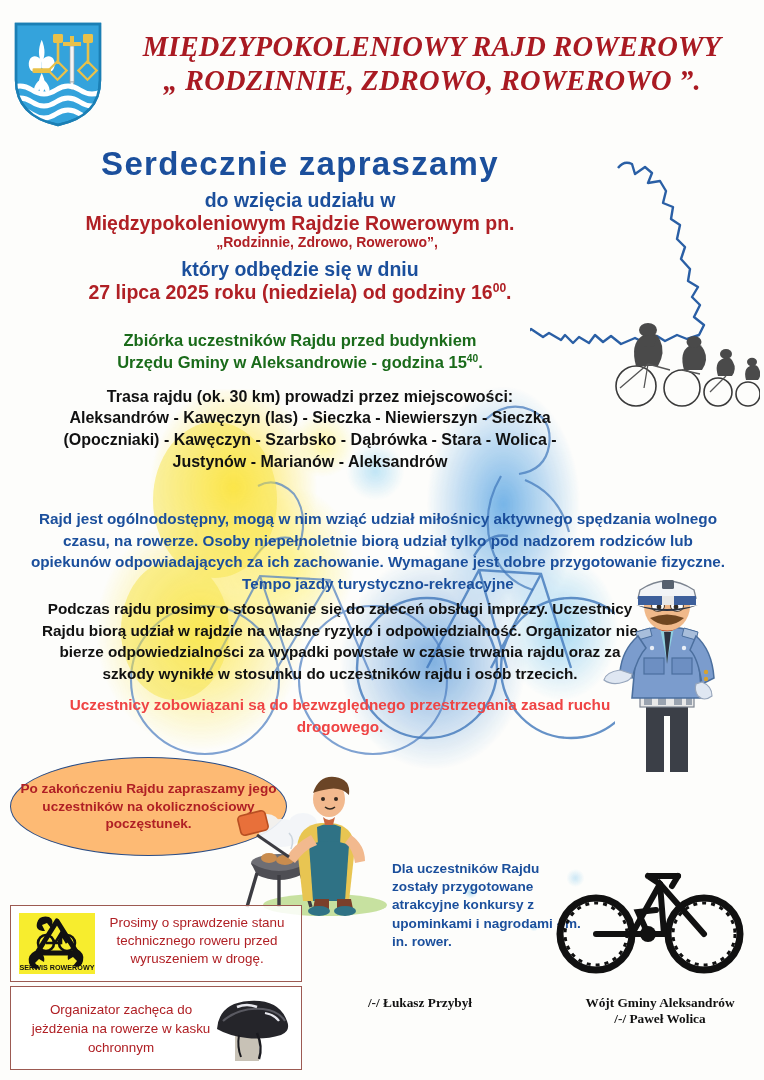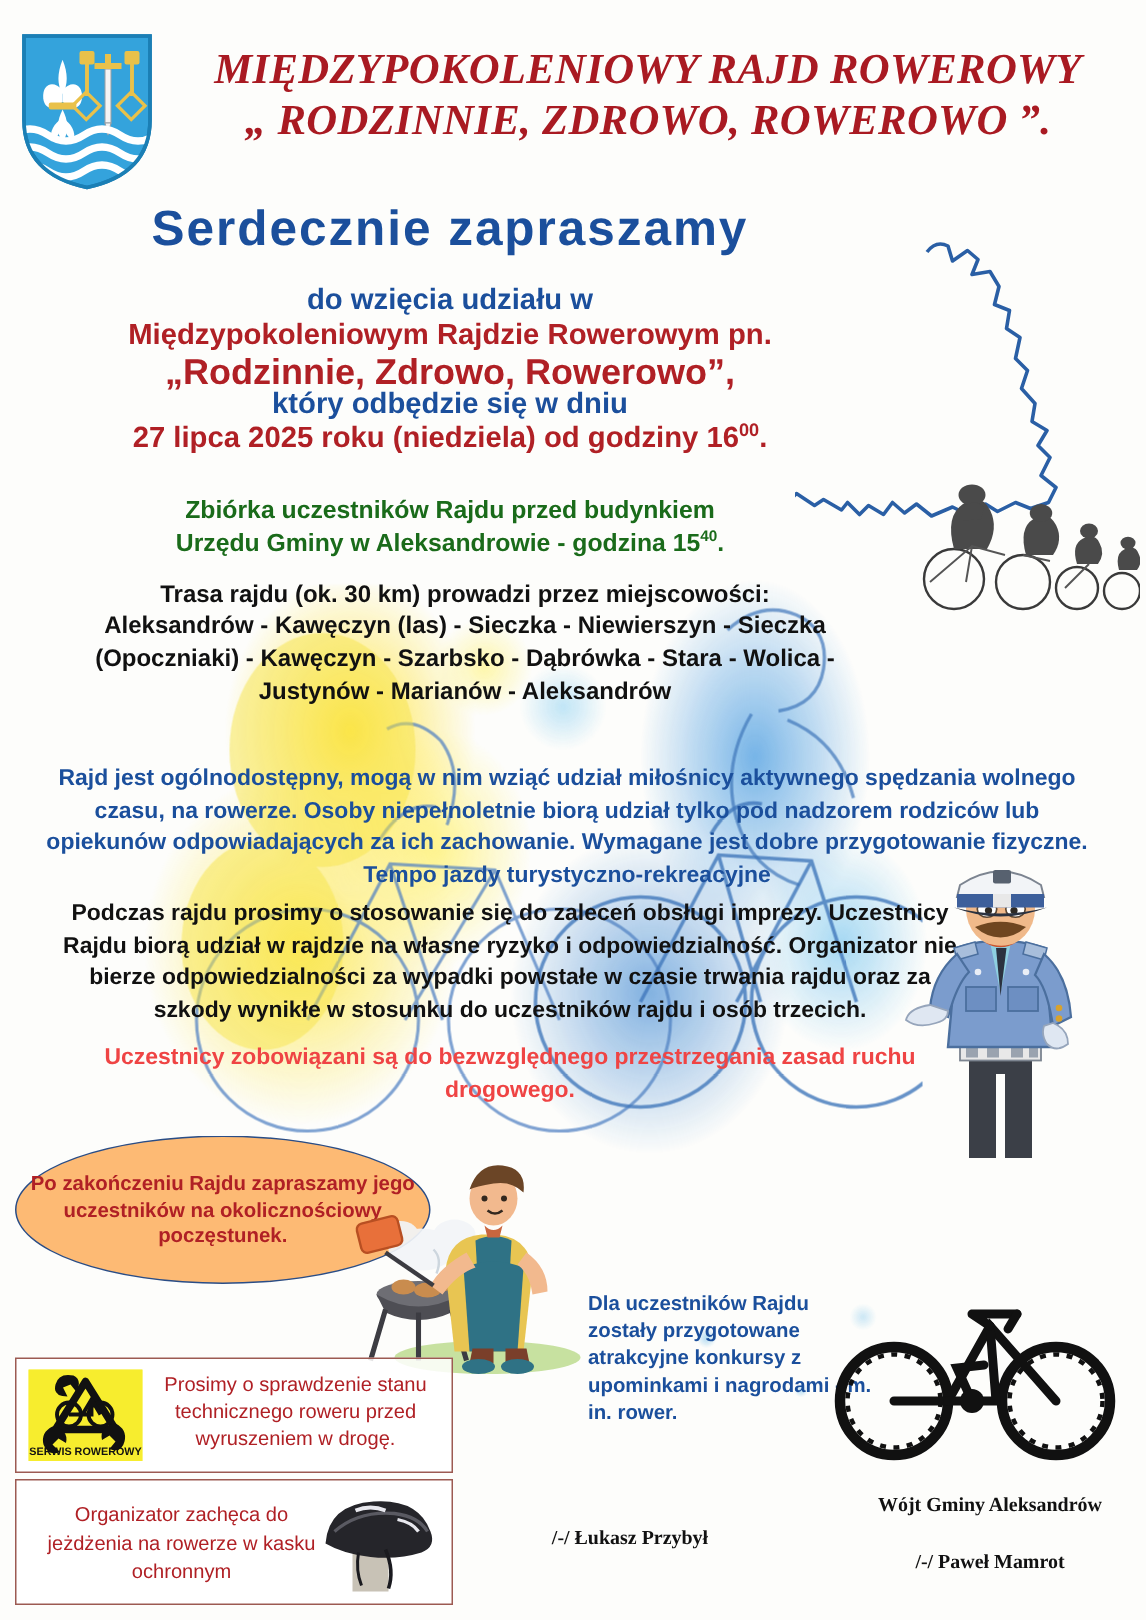--- a/index.html
+++ b/index.html
@@ -62,26 +62,26 @@
   }
   .title-line.l2{font-size:28.5px;}
 
   
   #map-outline{position:absolute;left:530px;top:150px;width:225px;height:260px;}
   #cyclists{position:absolute;left:600px;top:300px;width:160px;height:110px;}
 
   
   .tx{position:absolute;text-align:center;line-height:1.27;}
   #invite-head{
-    left:0;top:131px;width:600px;
+    left:0;top:143px;width:600px;
     color:#1B4F9C;font-size:33px;font-weight:bold;letter-spacing:1.3px;text-align:center;
   }
   #invite-sub{left:0;top:188px;width:600px;color:#1B4F9C;font-size:19.5px;font-weight:bold;}
   #invite-name1{left:0;top:211px;width:600px;color:#B02025;font-size:19.5px;font-weight:bold;}
-  #invite-name2{left:0;top:234px;width:600px;color:#B02025;font-size:24px;font-weight:bold;}
+  #invite-name2{left:0;top:234px;width:600px;color:#B02025;font-size:14px;font-weight:bold;padding-left:27px;}
   #invite-when{left:0;top:257px;width:600px;color:#1B4F9C;font-size:19.5px;font-weight:bold;}
   #invite-date{left:0;top:280px;width:600px;color:#B02025;font-size:19.5px;font-weight:bold;}
 
   #meet{left:0;top:330px;width:600px;color:#1A6B1A;font-size:16.5px;font-weight:bold;line-height:1.32;}
 
   #route-head{left:0;top:387px;width:620px;color:#111;font-size:16px;font-weight:bold;}
   #route-body{left:0;top:407px;width:620px;color:#111;font-size:16px;font-weight:bold;line-height:1.36;}
 
   #p-open{left:28px;top:508px;width:700px;color:#1B4F9C;font-size:15.3px;font-weight:bold;line-height:1.42;text-align:center;}
   #p-rules{left:40px;top:598px;width:600px;color:#111;font-size:15.3px;font-weight:bold;line-height:1.42;text-align:center;}
@@ -112,21 +112,21 @@
   #service-badge{position:absolute;left:8px;top:7px;width:76px;height:61px;background:#F7ED2E;}
   #service-text{position:absolute;left:88px;top:8px;width:196px;color:#B02025;font-size:13.4px;line-height:1.36;text-align:center;}
   #helmet-text{position:absolute;left:18px;top:13px;width:184px;color:#B02025;font-size:13.4px;line-height:1.42;text-align:center;}
   #helmet-img{position:absolute;left:196px;top:6px;width:88px;height:70px;}
 
   
   .sig{position:absolute;text-align:center;font-family:"Liberation Serif", serif;color:#111;}
   #sig-left{left:310px;top:995px;width:220px;}
   #sig-right{left:560px;top:995px;width:200px;}
   .sig-title{font-size:13.3px;font-weight:bold;}
-  .sig-name{font-size:13.3px;font-weight:bold;margin-top:22px;}
+  .sig-name{font-size:13.3px;font-weight:bold;}
 </style>
 </head>
 <body>
 
 <div id="poster">
 
   <div id="wc-wrap" class="bg-art">
     <div id="wc-yellow"></div>
     <div id="wc-blue"></div>
     <svg width="560" height="420" viewBox="0 0 560 420" style="position:absolute;left:0;top:0;">
@@ -411,16 +411,16 @@
       <path d="M50 40 q6 14 2 26" stroke="#1a1a1f" stroke-width="2.4" fill="none"></path>
       <path d="M32 42 q-2 12 2 22" stroke="#1a1a1f" stroke-width="2" fill="none"></path>
     </svg>
   </div>
 
   <div class="sig" id="sig-left">
     <div class="sig-name">/-/ Łukasz Przybył</div>
   </div>
   <div class="sig" id="sig-right">
     <div class="sig-title">Wójt Gminy Aleksandrów</div>
-    <div class="sig-name">/-/ Paweł Mamrot</div>
+    <div class="sig-name">/-/ Paweł Wolica</div>
   </div>
 
 </div>
 
 </body></html>

